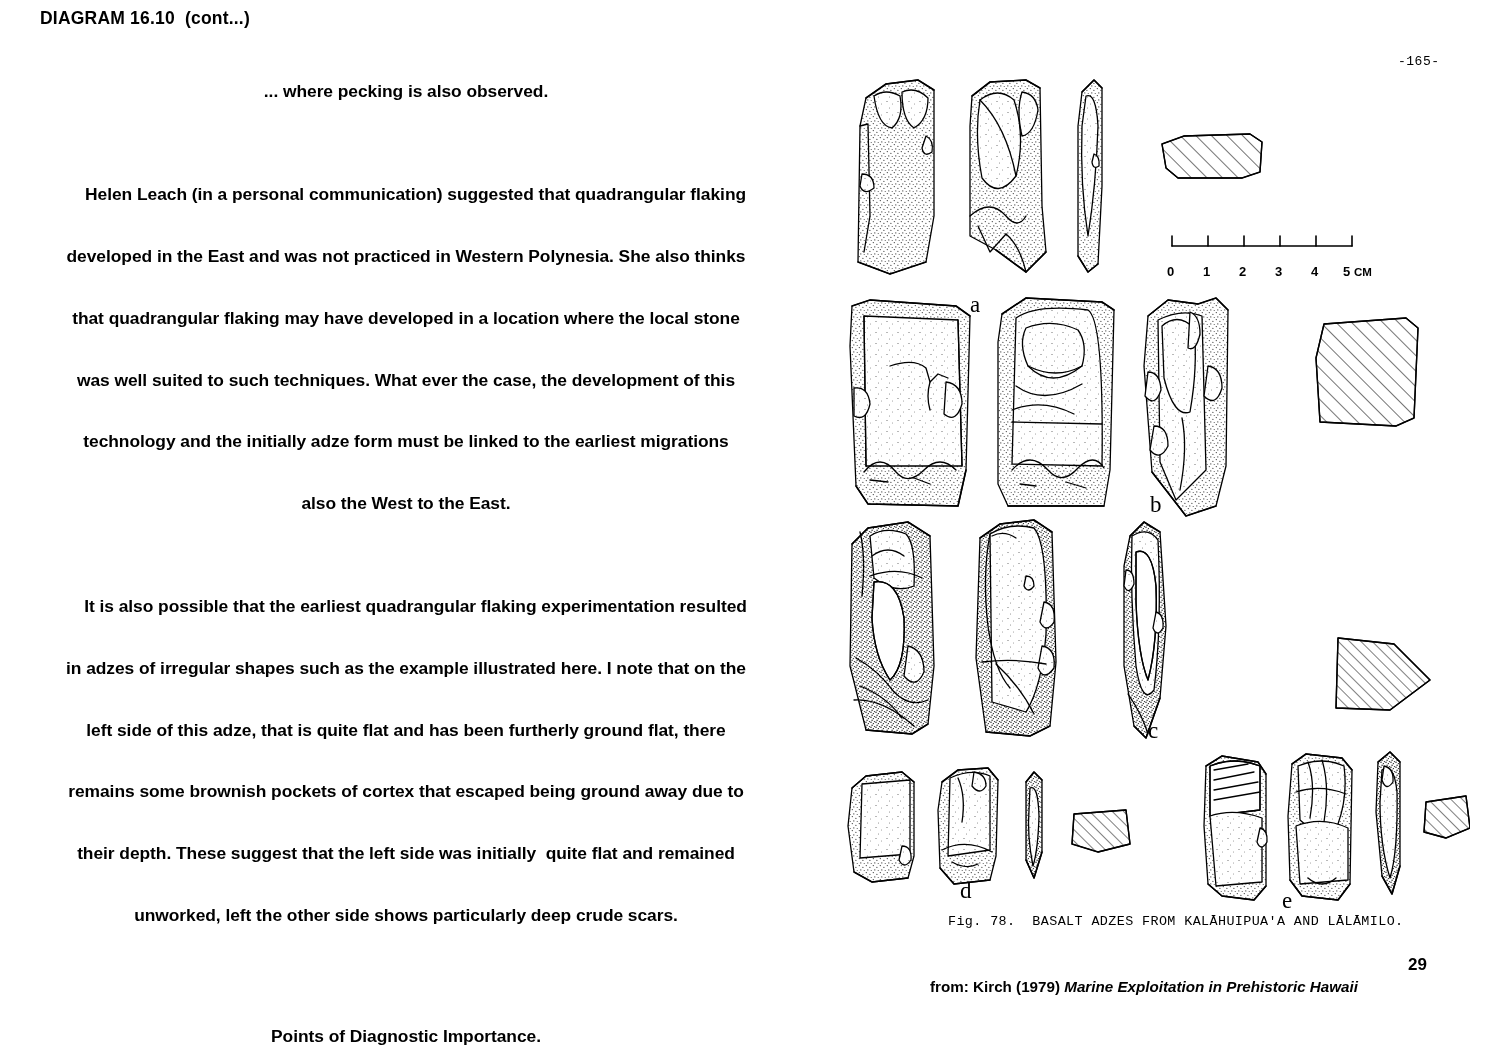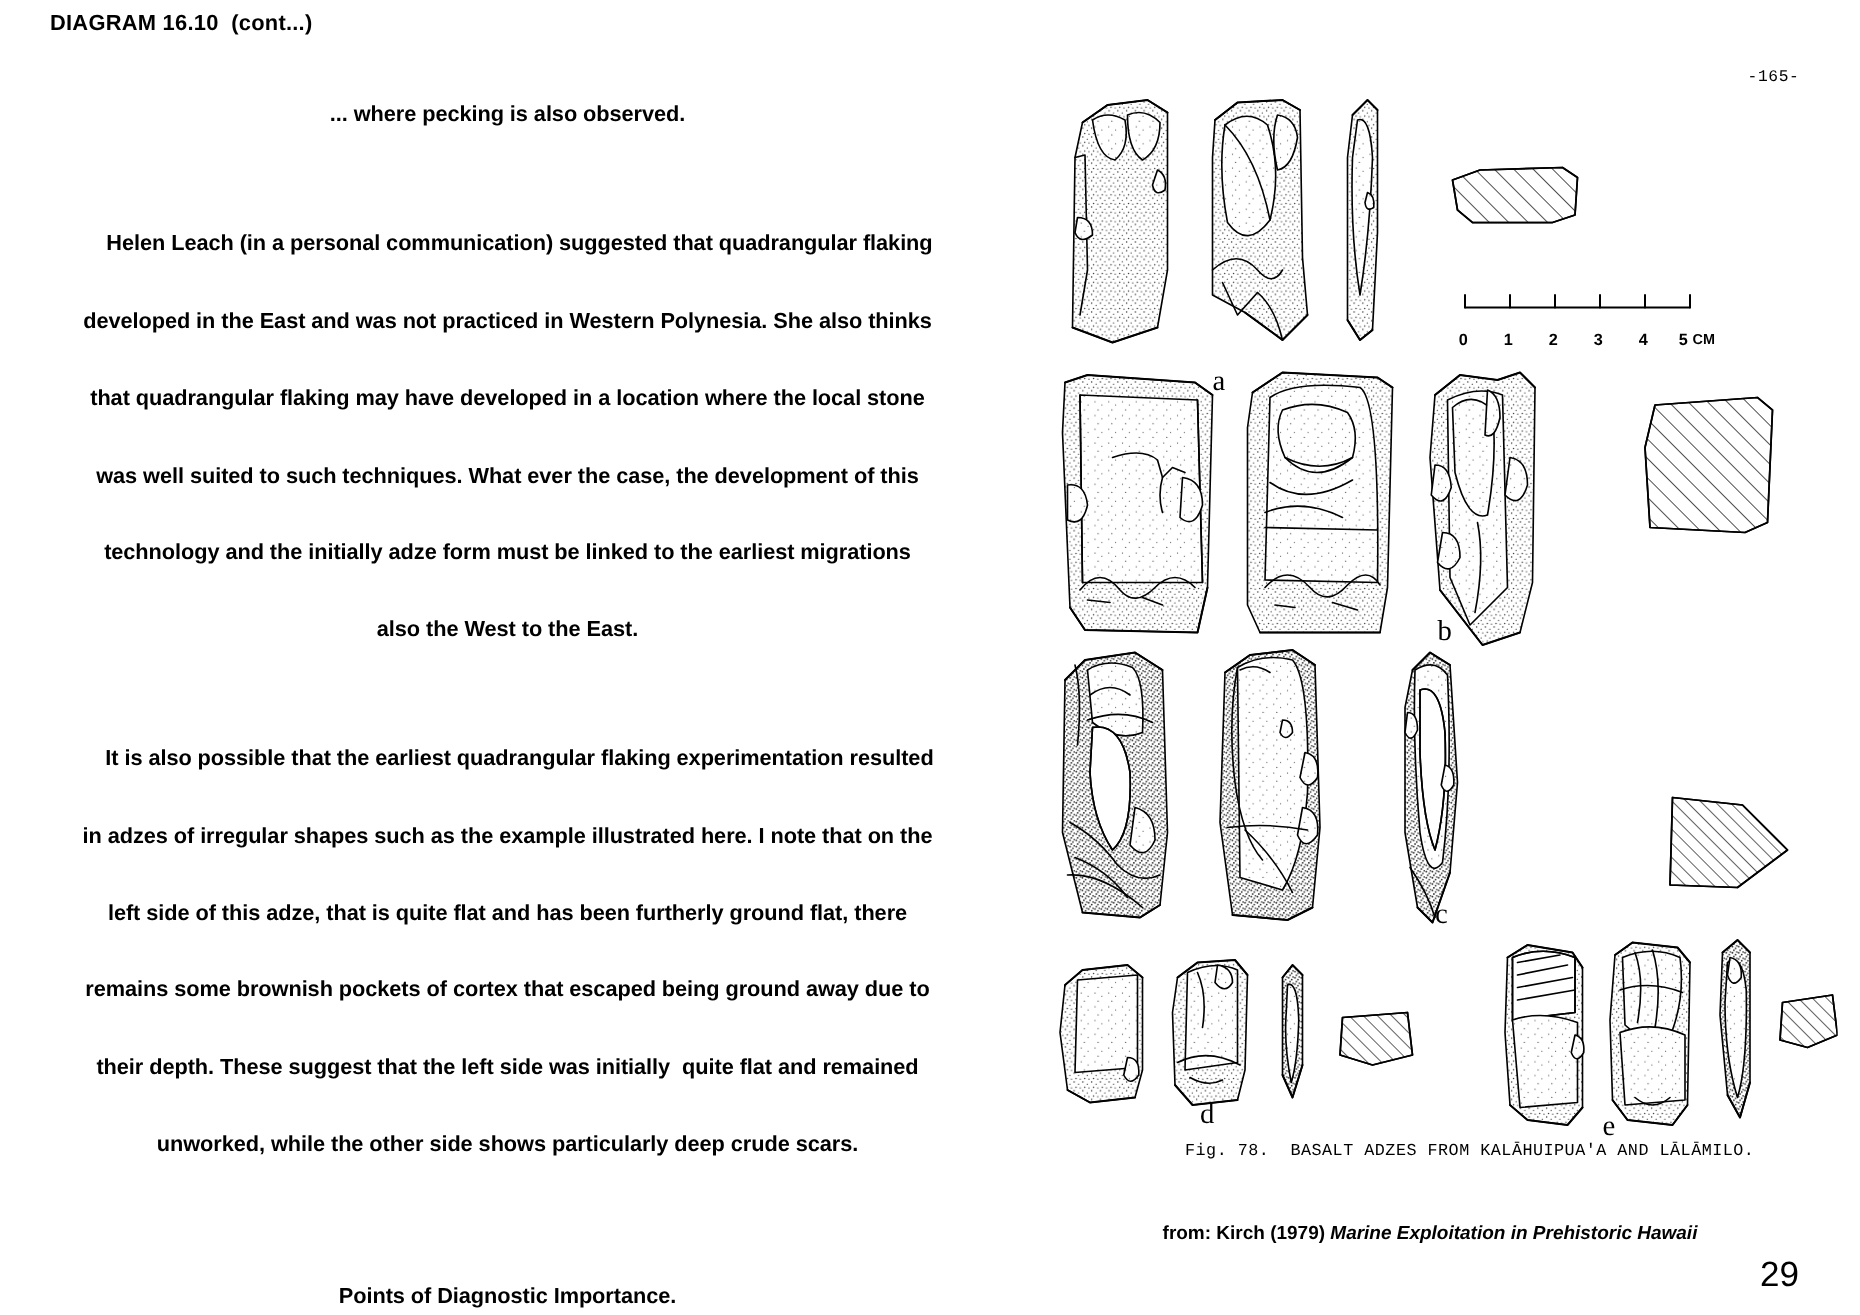--- a/index.html
+++ b/index.html
@@ -101,23 +101,23 @@
     width: 688px;
     text-align: center;
     font-size: 15.2px;
     font-weight: bold;
     line-height: 21px;
   }
   .credit .ital { font-style: italic; }
 
   .pagenum-right {
     position: absolute;
-    left: 1408px; top: 1004px;
-    font-size: 28px;
-    font-weight: normal;
+    left: 1408px; top: 955px;
+    font-size: 17px;
+    font-weight: bold;
   }
 
   
   .scale-num {
     font-family: "Liberation Sans", sans-serif;
     font-size: 13px;
     font-weight: bold;
   }
 </style>
 </head>
@@ -141,21 +141,21 @@
       <span class="line ind0">technology and the initially adze form must be linked to the earliest migrations</span>
       <span class="line ind0">also the West to the East.</span>
     </div>
 
     <div class="para">
       <span class="line ind0">    It is also possible that the earliest quadrangular flaking experimentation resulted</span>
       <span class="line ind0">in adzes of irregular shapes such as the example illustrated here. I note that on the</span>
       <span class="line ind0">left side of this adze, that is quite flat and has been furtherly ground flat, there</span>
       <span class="line ind0">remains some brownish pockets of cortex that escaped being ground away due to</span>
       <span class="line ind0">their depth. These suggest that the left side was initially  quite flat and remained</span>
-      <span class="line ind0">unworked, while the other side shows particularly deep crude scars.</span>
+      <span class="line ind0">unworked, left the other side shows particularly deep crude scars.</span>
     </div>
 
     <div class="gap-md"></div>
 
     <div class="para">
       <span class="line ind0">Points of Diagnostic Importance.</span>
       
       
       
       

